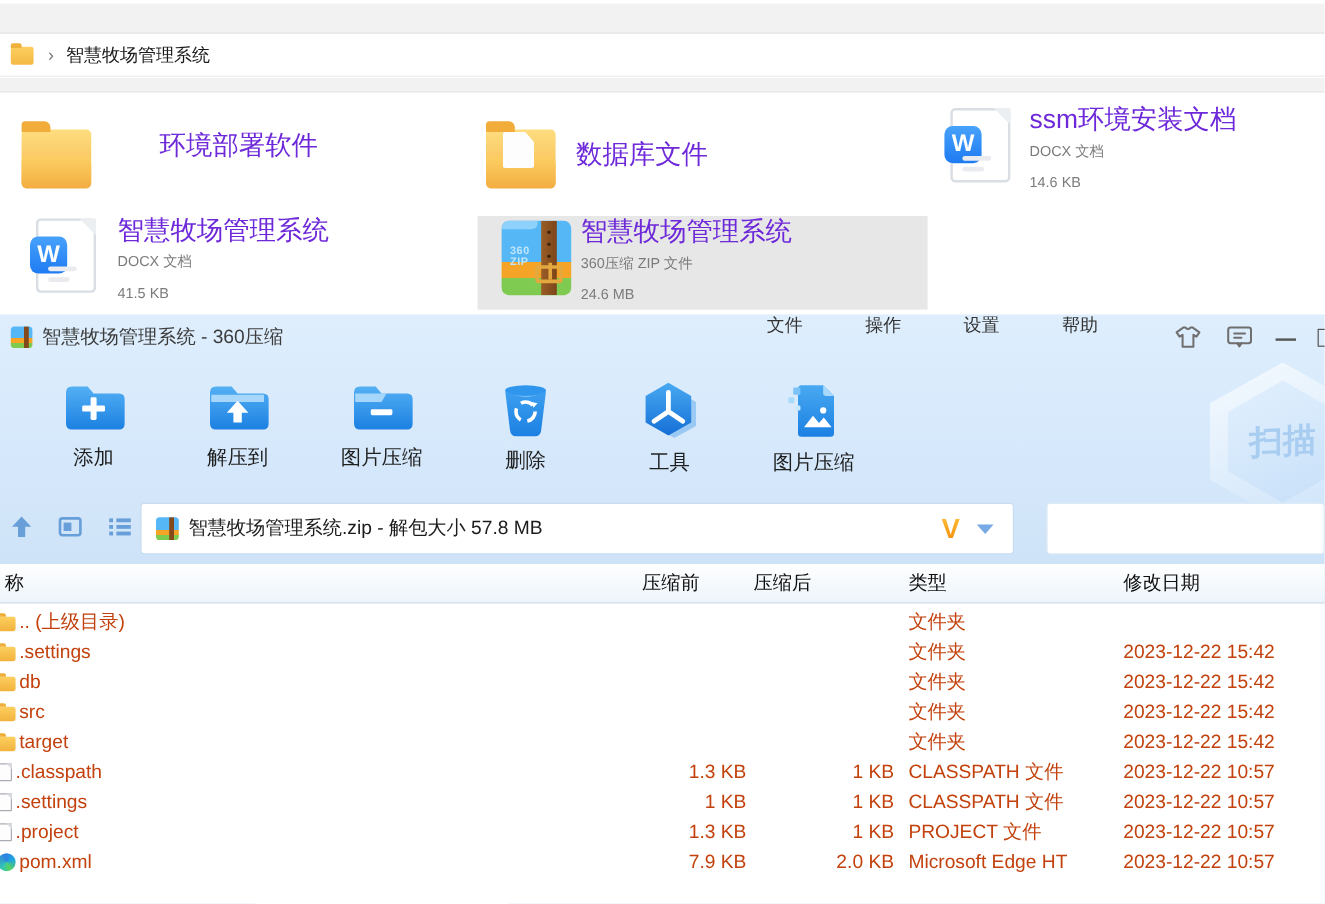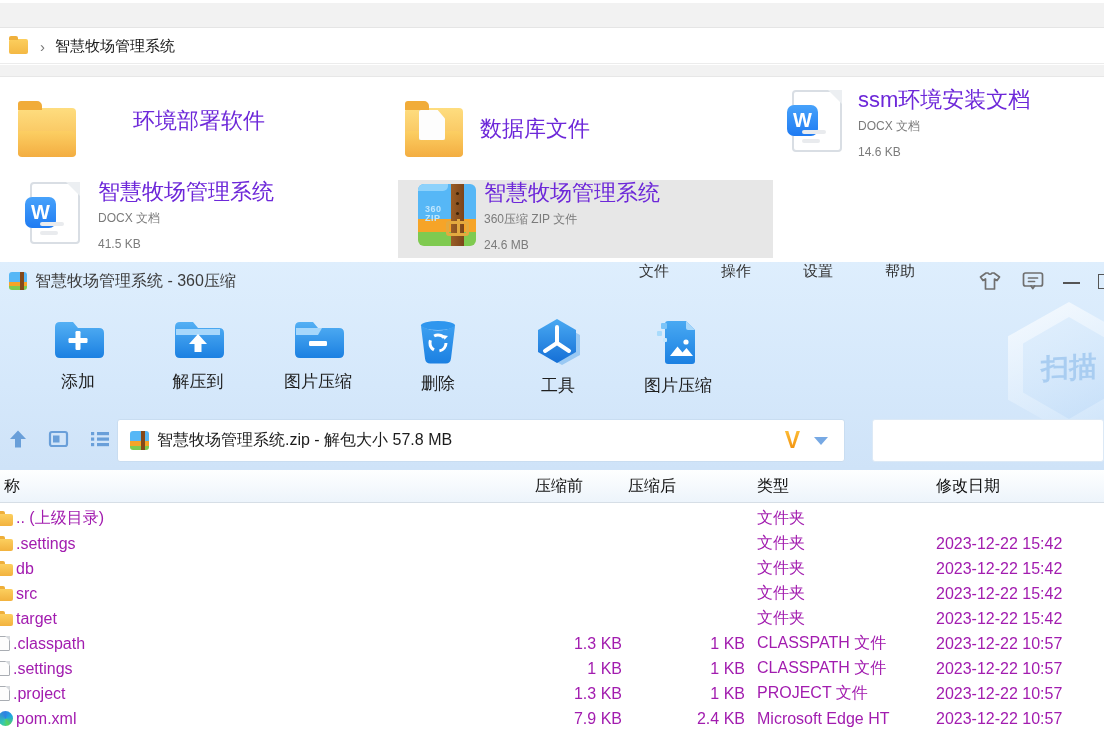--- a/index.html
+++ b/index.html
@@ -112,21 +112,21 @@
 
   .z-colhead { position:absolute; left:0; top:208px; width:100%; height:33px;
     background:linear-gradient(#feffff,#edf4fb); border-bottom:1px solid #d6dee6;
     display:grid; grid-template-columns:525px 97px 123px 183px 1fr; align-items:center;
     font-size:16px; color:#0f0f0f; }
   .h-name { padding-left:4px; } .h-before { padding-left:10px; } .h-after { padding-left:6px; }
   .h-type { padding-left:12px; } .h-date { padding-left:8px;font-family:Liberation Mono, monospace; }
 
   .z-list { position:absolute; left:0; top:241px; width:100%; height:250px; background:#fff; padding-top:3px; }
   .lrow { display:grid; grid-template-columns:525px 97px 123px 183px 1fr; height:25px;
-    align-items:center; font-size:16px; color:#a21caf; }
+    align-items:center; font-size:16px; color:#c2410c; }
   .c-name { display:flex; align-items:center; gap:3px; padding-left:0; overflow:hidden; white-space:nowrap; }
   .c-before,.c-after { text-align:right; white-space:nowrap; }
   .c-type { padding-left:12px; white-space:nowrap; overflow:hidden; }
   .c-date { padding-left:8px; white-space:nowrap; }
   .row-icon { width:15px; height:15px; margin-left:-2px; flex:0 0 auto; position:relative; }
   .icon-folder { background:linear-gradient(#fccf5e,#f2b23e); border-radius:2px; height:12px; margin-top:3px; }
   .icon-folder::before { content:''; position:absolute; left:0; top:-3px; width:7px; height:3px;
     background:#eeae39; border-radius:2px 2px 0 0; }
   .icon-file { width:12px; height:15px; background:#fdfdfd; border:1px solid #a9adb3; border-radius:1px; }
   .icon-file::before { content:''; position:absolute; right:-1px; top:-1px;
@@ -447,19 +447,19 @@
         <span class="c-after">1 KB</span>
         <span class="c-type">PROJECT 文件</span>
         <span class="c-date">2023-12-22 10:57</span>
       </div>
       <div class="lrow">
         <span class="c-name">
           <span class="row-icon icon-edge"></span>
           <span>pom.xml</span>
         </span>
         <span class="c-before">7.9 KB</span>
-        <span class="c-after">2.4 KB</span>
+        <span class="c-after">2.0 KB</span>
         <span class="c-type">Microsoft Edge HT</span>
         <span class="c-date">2023-12-22 10:57</span>
       </div>
   </div>
 
 </div>
 
 </body></html>

